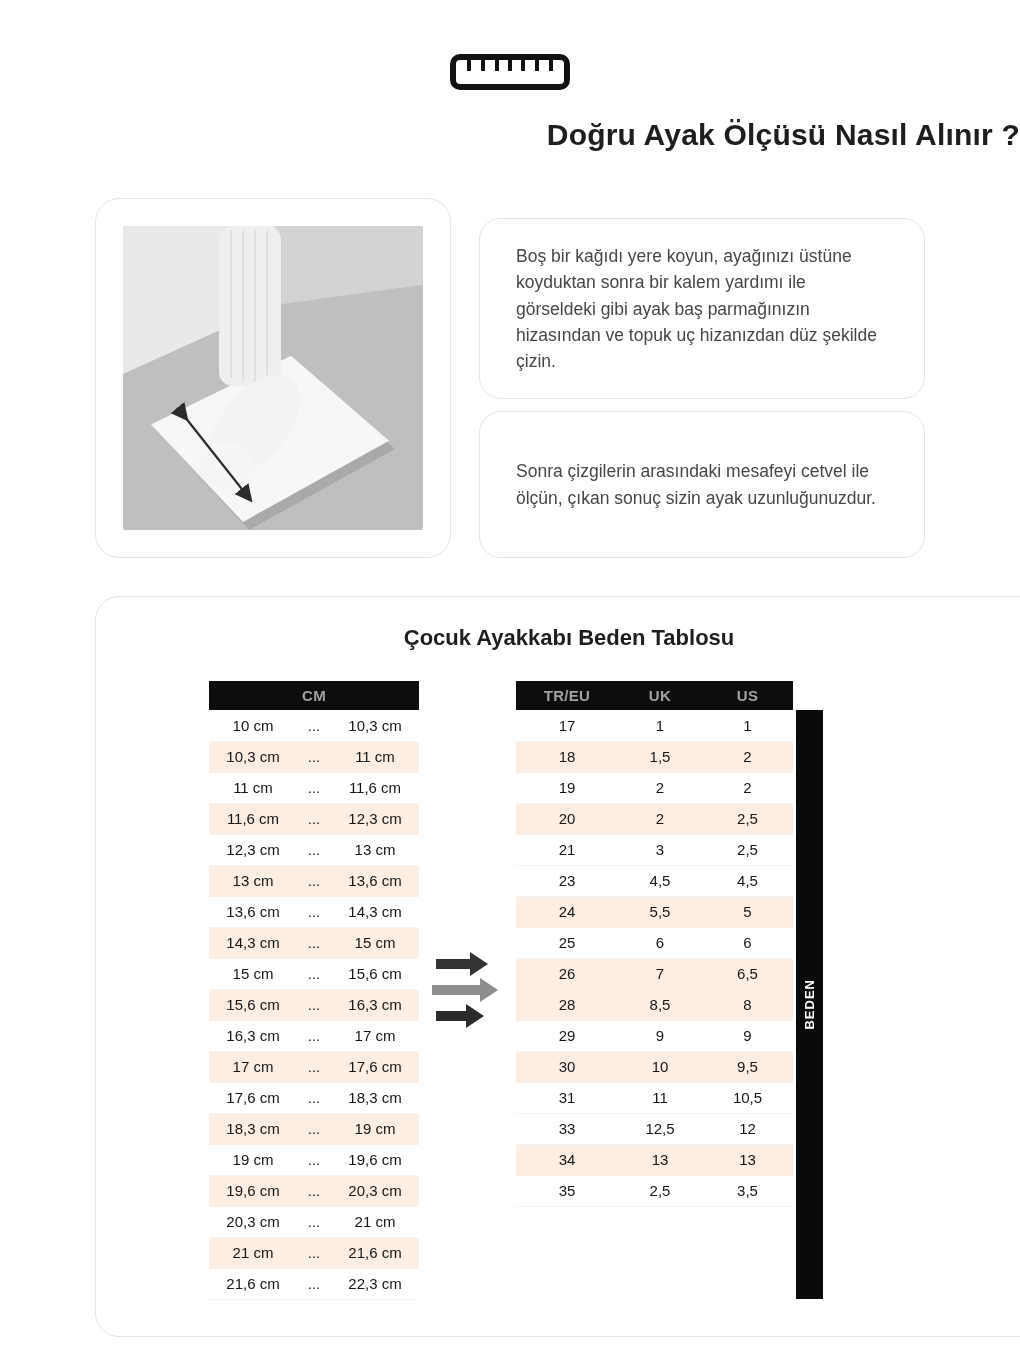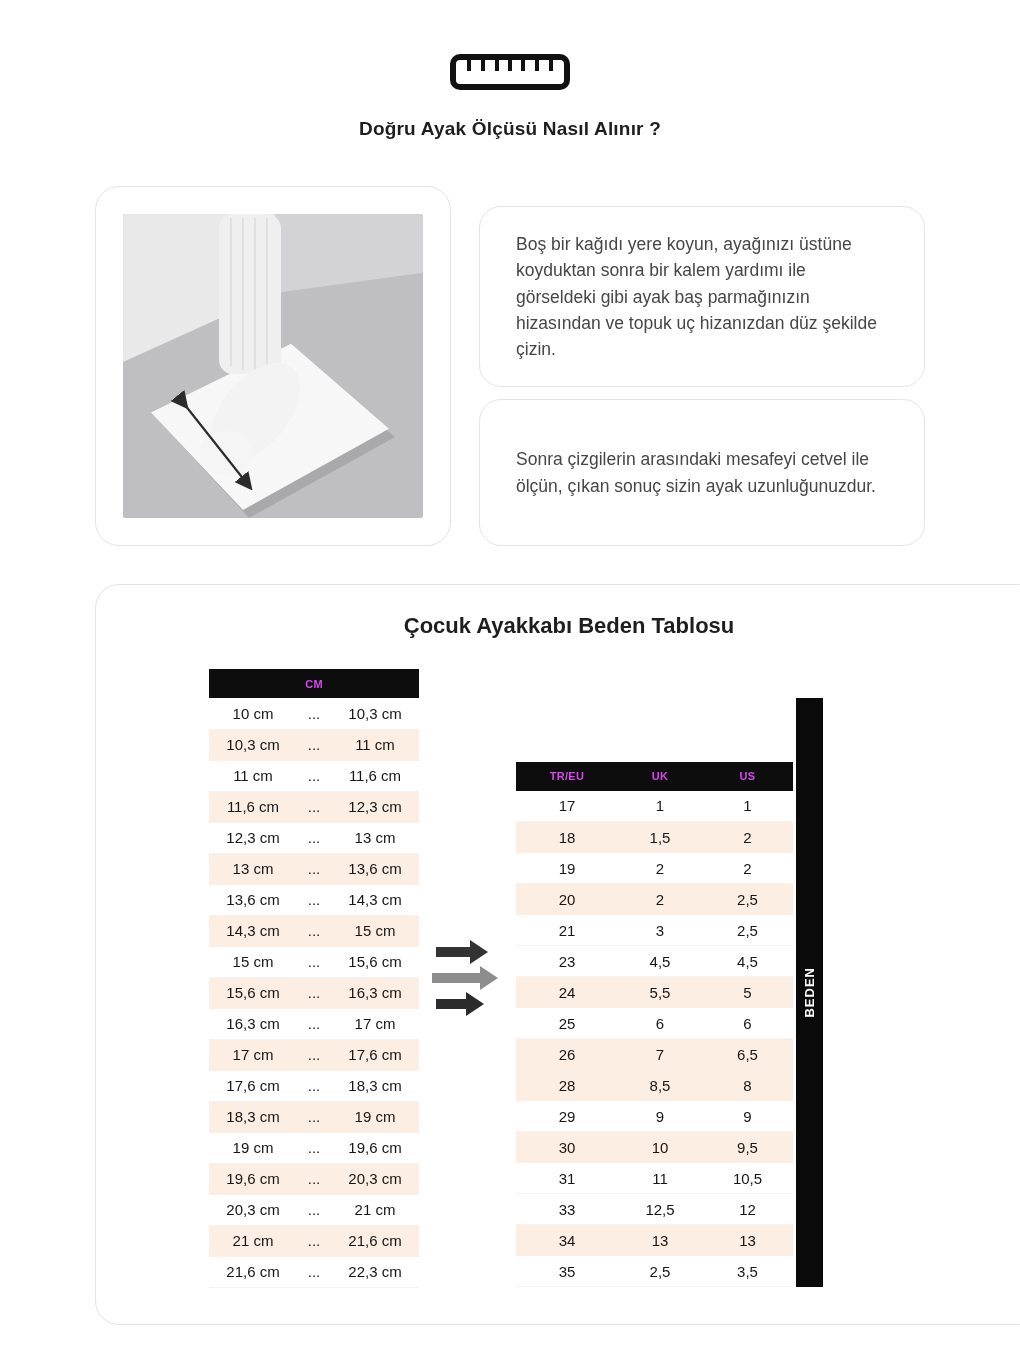--- a/index.html
+++ b/index.html
@@ -14,22 +14,22 @@
   body{
     width:1020px;height:1360px;overflow:hidden;
     font-family:"Liberation Sans", sans-serif;
     color:var(--text);
   }
   .page{width:1020px;height:1360px;position:relative;}
 
   
   .ruler-wrap{display:flex;justify-content:center;padding-top:52px;}
   .page-title{
-    text-align:center;margin-top:26px;
-    font-size:19px;font-weight:bold;color:#1e1e1e;letter-spacing:.2px;
+    text-align:right;margin-top:26px;
+    font-size:30px;font-weight:bold;color:#1e1e1e;letter-spacing:.2px;
   }
 
   .content{padding:0 95px;}
 
   
   .instr-row{display:flex;gap:28px;margin-top:46px;height:360px;}
   .photo-card{
     width:356px;height:360px;flex:0 0 356px;
     border:1px solid var(--border);border-radius:24px;
     padding:27px;
@@ -50,37 +50,37 @@
     margin:38px 95px 0 95px;width:948px;
     border:1px solid var(--border);border-radius:24px;
     padding:28px 0 36px 0;
   }
   .table-title{text-align:center;font-size:22px;font-weight:bold;color:#1e1e1e;}
 
   .tables-row{display:flex;align-items:flex-start;margin-top:30px;padding-left:113px;}
 
   table.size-table{border-collapse:collapse;font-size:15px;color:#161616;}
   table.size-table th{
-    background:var(--table-header);color:#d946ef;font-weight:bold;
-    height:29px;font-size:11px;letter-spacing:.3px;
+    background:var(--table-header);color:#a3a3a3;font-weight:bold;
+    height:29px;font-size:15px;letter-spacing:.3px;
   }
   table.size-table td{
     height:31px;text-align:center;background:#fff;
     border-bottom:1px solid #f4f4f4;
   }
   table.size-table tr.stripe td{background:var(--stripe);border-bottom:1px solid var(--stripe);}
 
   .cm-table{width:210px;}
   .eu-table{width:277px;}
 
   .arrows-zone{
     width:97px;align-self:stretch;display:flex;align-items:center;justify-content:center;
   }
 
-  .eu-group{display:flex;align-items:flex-end;}
+  .eu-group{display:flex;align-items:flex-start;}
   .beden-bar{
     width:27px;height:589px;margin-left:3px;margin-top:29px;
     background:var(--beden-bar);
     display:flex;align-items:center;justify-content:center;
   }
   .beden-label{
     color:#fff;font-size:13px;font-weight:bold;letter-spacing:1px;
     writing-mode:vertical-rl;transform:rotate(180deg);
   }
 </style>

